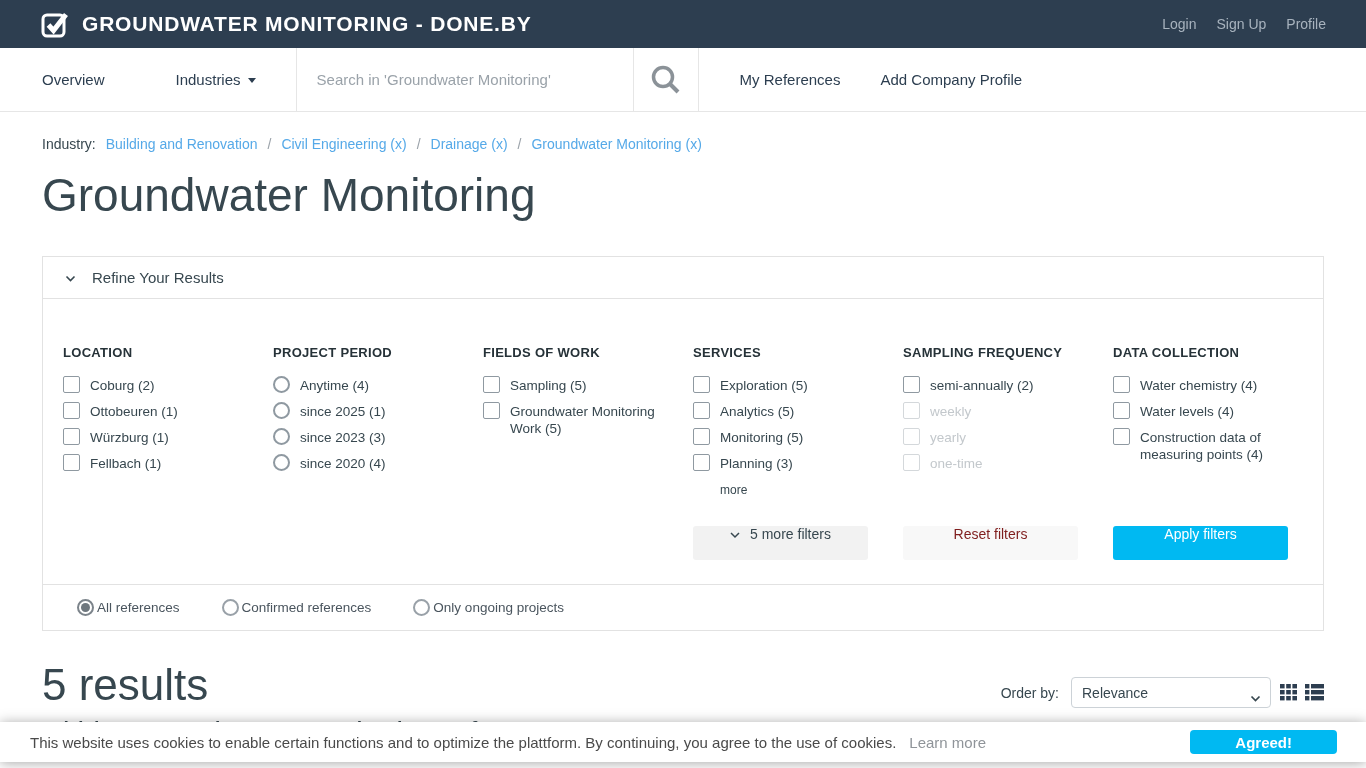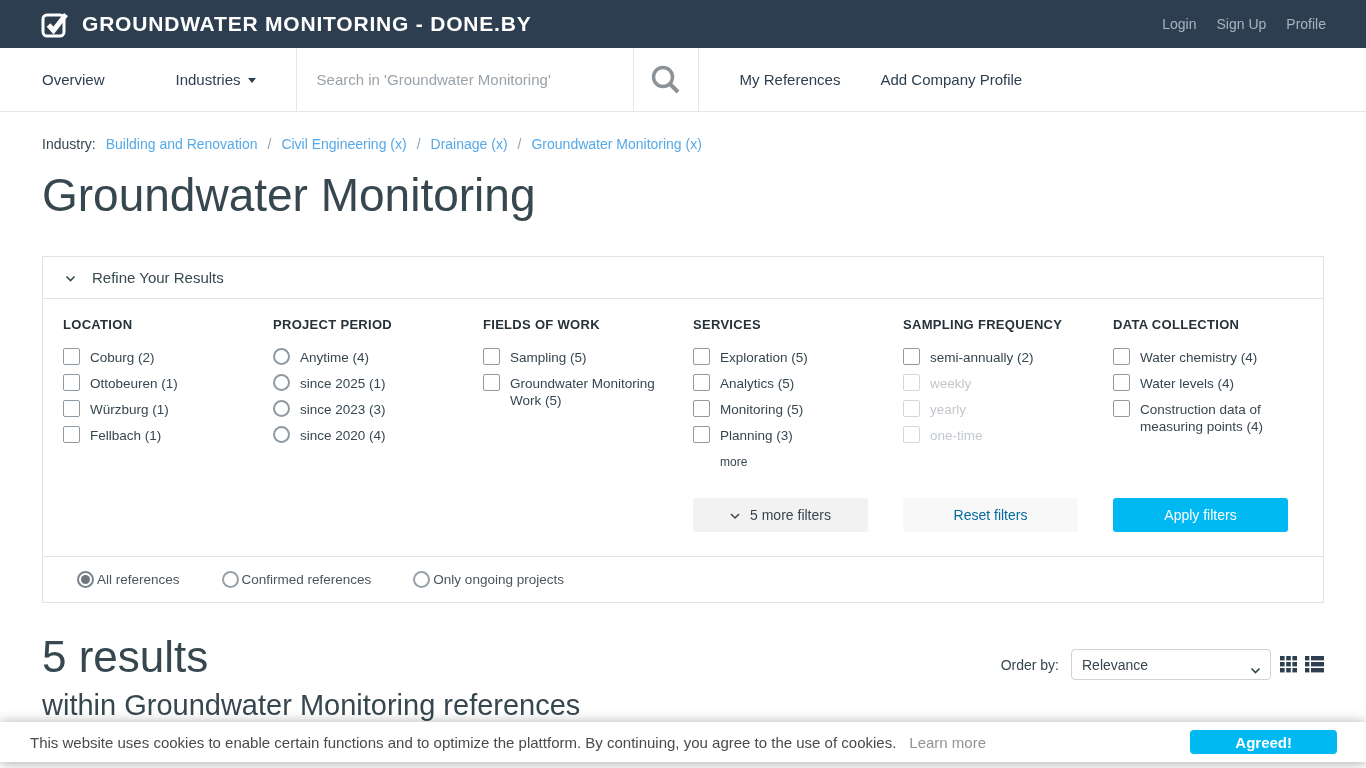--- a/index.html
+++ b/index.html
@@ -79,45 +79,46 @@
     font-size:15px; color:#37474f; cursor:pointer;
   }
   .chev { display:inline-block; }
   .panel-body {
     padding:18px 20px 24px; display:grid;
     grid-template-columns:repeat(6, 1fr); column-gap:20px;
   }
   .col-heading {
     font-size:13px; font-weight:bold; color:#263238; letter-spacing:.3px;
     margin-bottom:16px;
+    margin-top:28px;
   }
   .filter-item {
     display:flex; align-items:flex-start; margin-bottom:8px; cursor:pointer;
   }
   .fbox {
     flex:0 0 auto; width:17px; height:17px; border:1px solid #8f99a1;
     border-radius:2px; margin-right:10px; background:#fff;
   }
   .fradio { border-radius:50%; border-width:2px; width:17px; height:17px; }
   .flabel { font-size:13.5px; color:#37474f; line-height:17px; padding-top:1px; }
   .filter-item.disabled .fbox { border-color:#d4d8db; }
   .filter-item.disabled .flabel { color:#c3c8cc; }
   .more-link {
     display:inline-block; margin-left:27px; font-size:12px; color:#37474f;
     cursor:pointer;
   }
   .btn-row-spacer { grid-column:1 / 4; }
   .panel-btn {
     margin-top:28px; height:34px; border:none; border-radius:3px;
     font-family:"Liberation Sans", sans-serif; font-size:14px; cursor:pointer;
-    display:flex; align-items:center; justify-content:center; gap:10px;
+    display:flex; align-items:flex-start; justify-content:center; gap:10px;
     width:calc(100% - 15px);
   }
   .btn-more { background:#f2f2f2; color:#37474f; }
-  .btn-reset { background:#f8f8f8; color:#0369a1; cursor:default; }
+  .btn-reset { background:#f8f8f8; color:#7f1d1d; cursor:default; }
   .btn-apply { background:#00b9f2; color:#fff; }
 
   .scope-row {
     border-top:1px solid #e2e2e2; display:flex; align-items:center;
     padding:14px 0 14px 34px; gap:42px;
   }
   .scope-option { display:flex; align-items:center; gap:3px; cursor:pointer; }
   .scope-radio {
     width:17px; height:17px; border-radius:50%; border:2px solid #99a1a8;
     position:relative; flex:0 0 auto;

